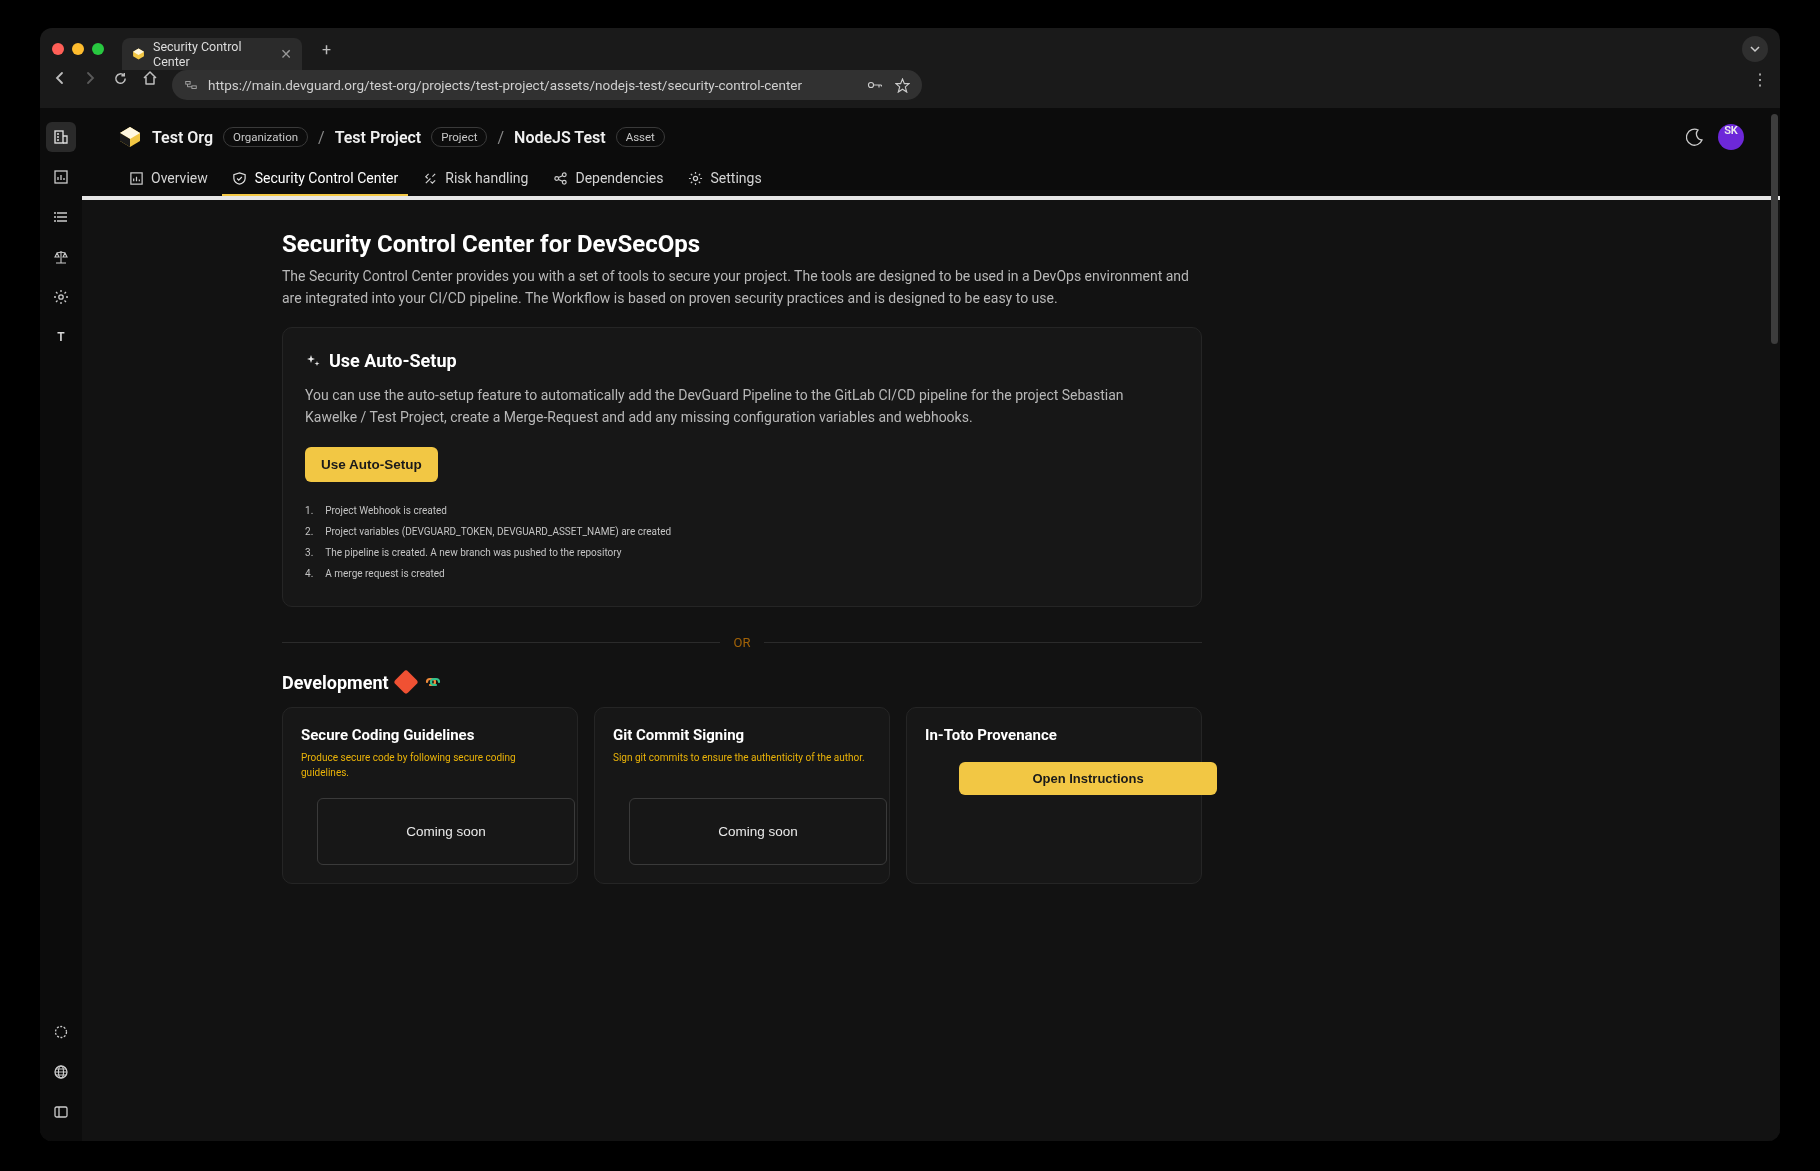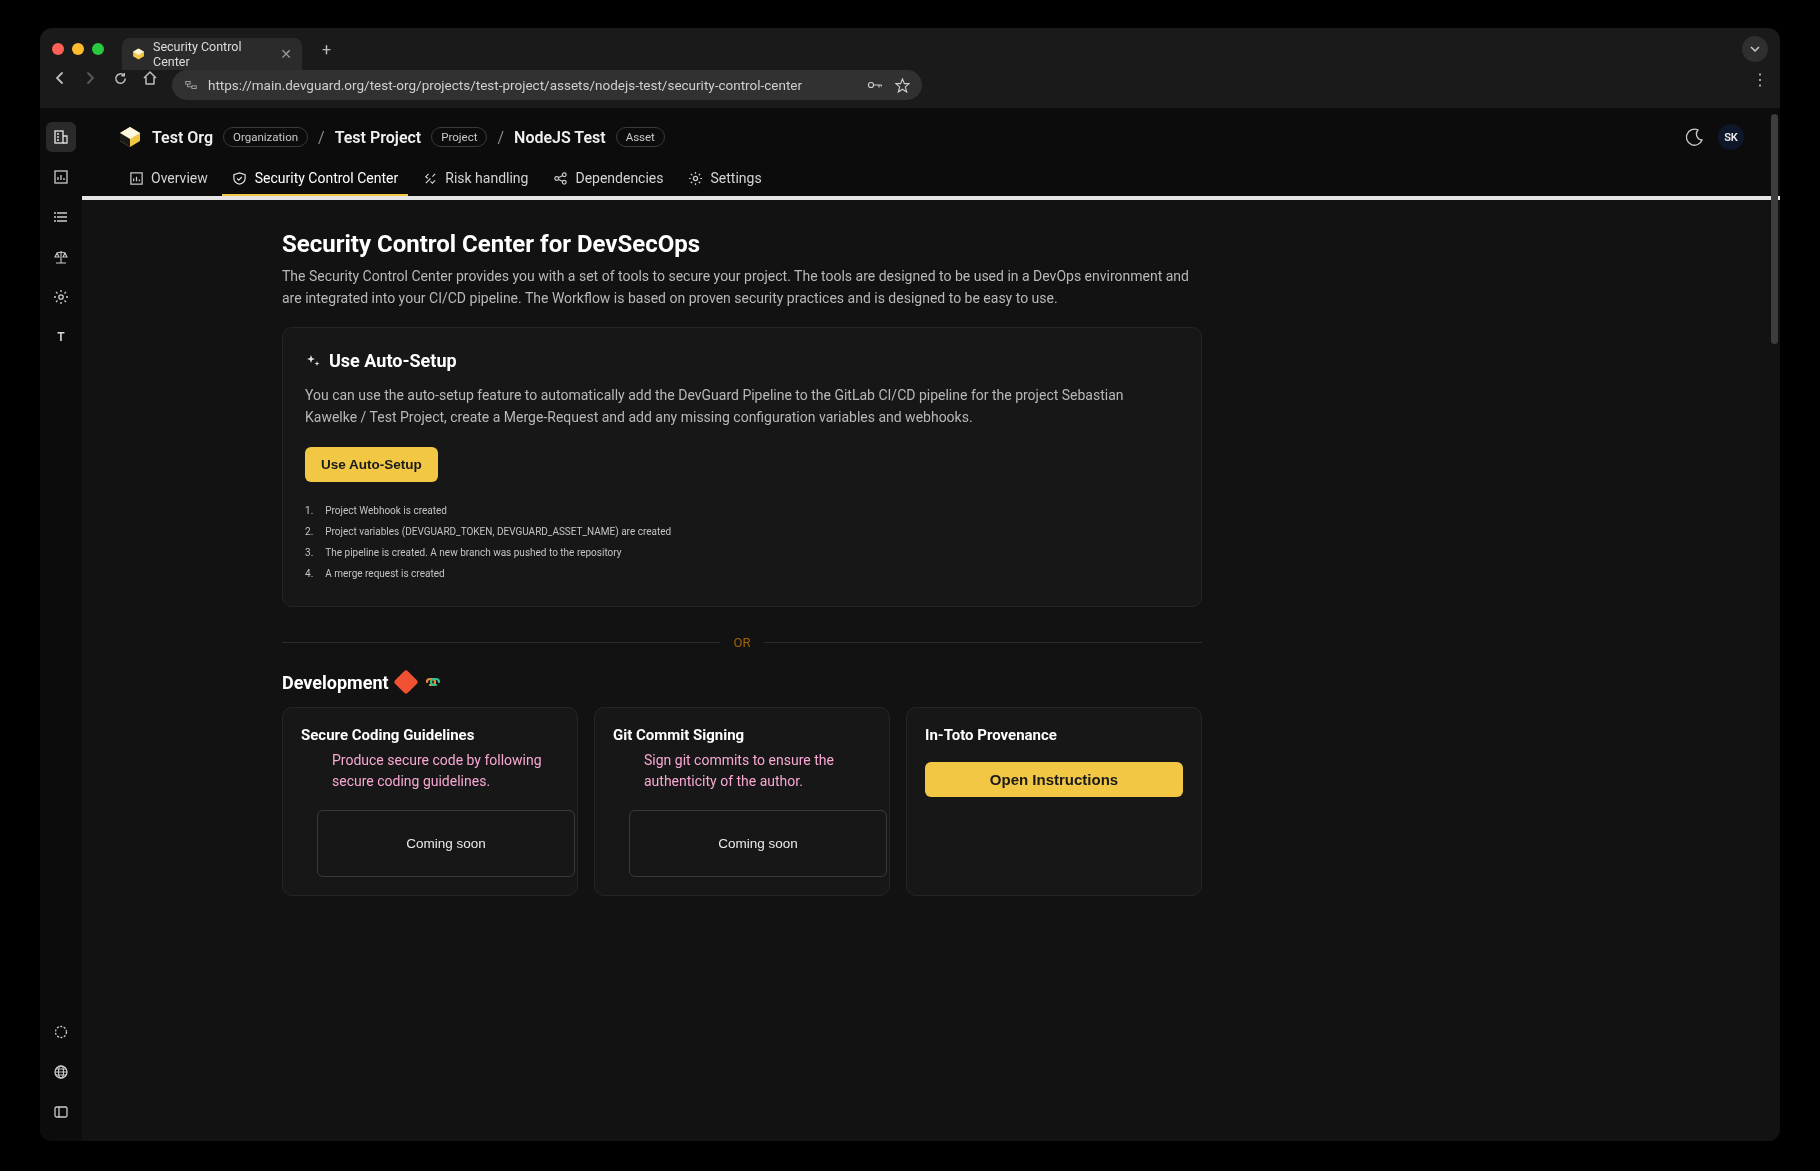--- a/index.html
+++ b/index.html
@@ -129,21 +129,21 @@
     .crumb-name { font-size: 16px; font-weight: 600; color: #f0f0f0; }
     .crumb-pill {
       font-size: 11.5px; color: #c8c8c8;
       border: 1px solid #3a3a3a; border-radius: 12px;
       padding: 2px 9px;
     }
     .crumb-sep { color: #888; }
     .crumb-right { margin-left: auto; display: flex; align-items: center; gap: 14px; }
     .avatar {
       width: 26px; height: 26px; border-radius: 50%;
-      background: #0f172a; display:flex; align-items:center; justify-content:center;
+      background: #6d28d9; display:flex; align-items:flex-start; justify-content:center;
       font-size: 11px; font-weight: 600; color: #eee;
     }
     
     .tab-row {
       display: flex; gap: 4px;
       padding: 6px 36px 0 36px;
       border-bottom: 4px solid #e5e5e5;
     }
     .tab-item {
       display: flex; align-items: center; gap: 7px;
@@ -206,28 +206,28 @@
     .grid3 {
       display: grid; grid-template-columns: repeat(3, 1fr);
       gap: 16px; margin-top: 14px;
     }
     .small-card {
       background: #171717; border: 1px solid #252525; border-radius: 10px;
       padding: 18px 18px;
       display:flex; flex-direction:column;
     }
     .small-card h3 { font-size: 15px; font-weight: 700; color:#fff; }
-    .small-card p { font-size: 14px; color:#f9a8d4; margin-top: 6px; line-height:1.5; flex:1;margin-left:31px; }
+    .small-card p { font-size: 10px; color:#eab308; margin-top: 6px; line-height:1.5; flex:1; }
     .btn-outline {
       border: 1px solid #3a3a3a; background: transparent; color: #eaeaea;
       border-radius: 6px; padding: 25px 0; font-size: 13.5px; margin-top: 18px; width:100%;margin-left:16px;
     }
     .btn-primary-wide {
       background: #f2c744; color:#1a1a1a; font-weight:600; border:none;
-      border-radius:6px; padding: 9px 4px; width:100%; font-size:15px; margin-top:18px;
+      border-radius:6px; padding: 9px 4px; width:100%; font-size:13px; margin-top:18px;margin-left:34px;
     }
     svg { display: block; }
   </style>
 </head>
 <body>
 
 <div class="browser-window">
 
   <div class="tab-strip">
     <div class="traffic-lights">

